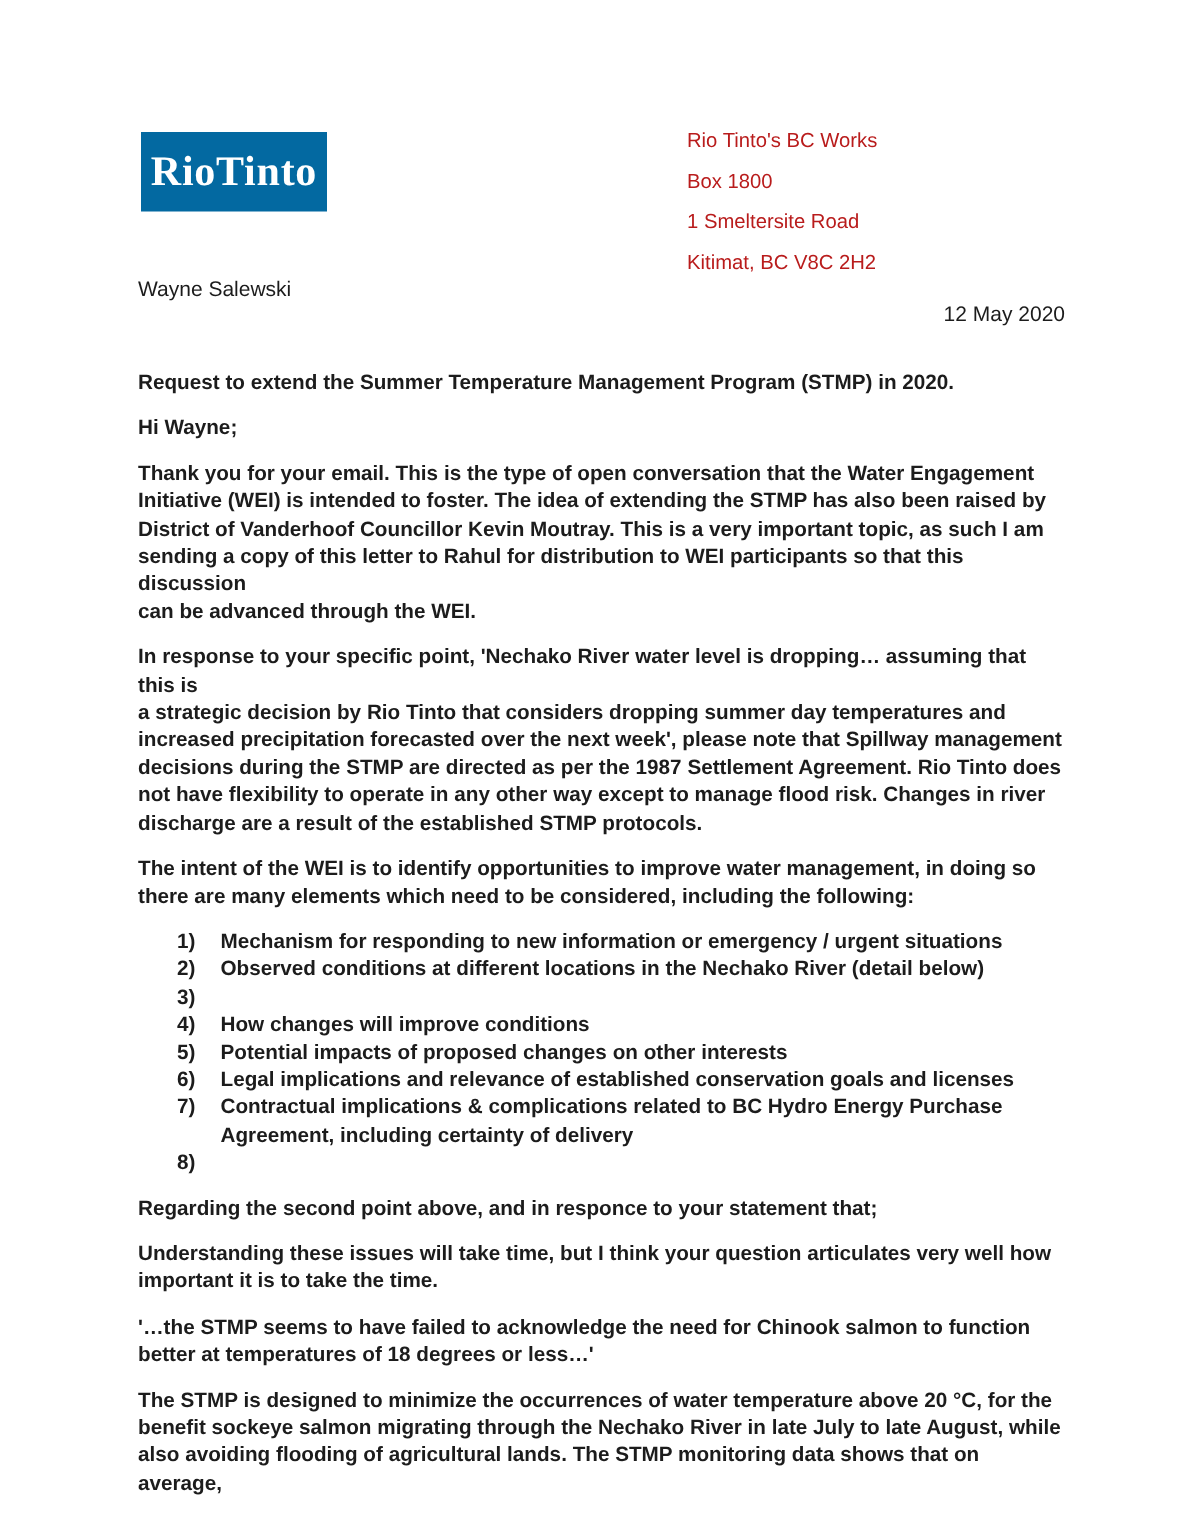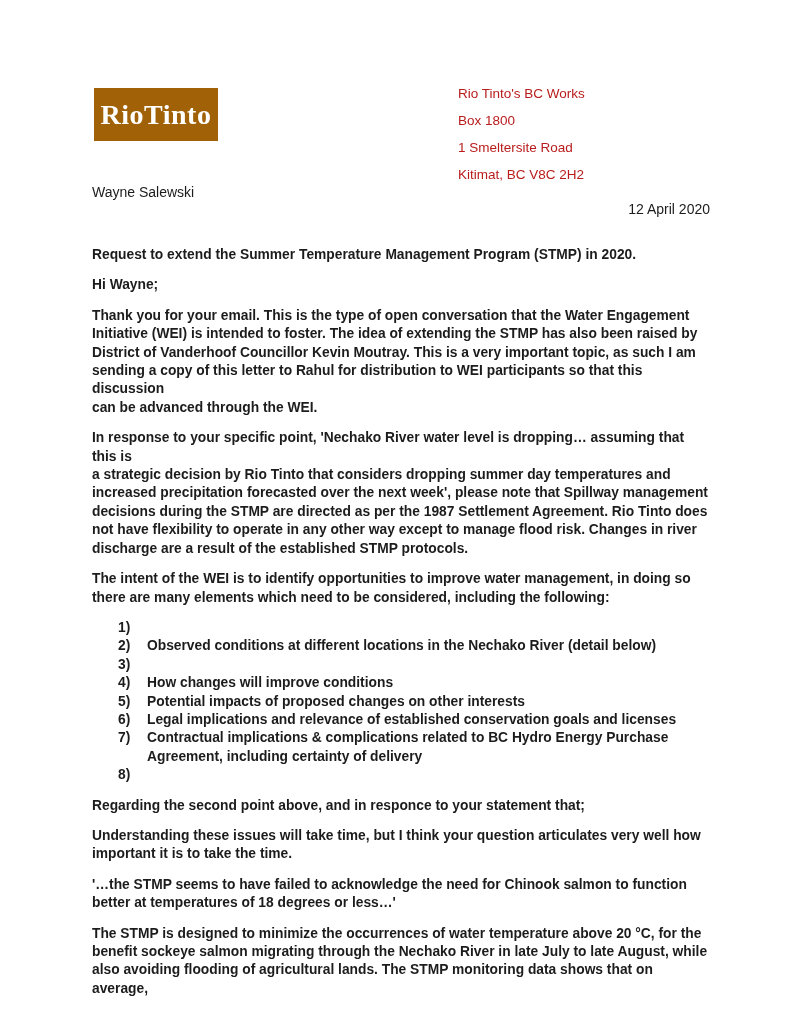--- a/index.html
+++ b/index.html
@@ -79,32 +79,32 @@
   }
   .txt {
     white-space: pre-line;
   }
 </style>
 </head>
 <body>
 
 <div class="page">
 
-  <div class="logo" style="background-color: #a16207;">
+  <div class="logo" style="background-color: #0369a1;">
     <span class="logo-text">RioTinto</span>
   </div>
 
   <div class="sender">Rio Tinto's BC Works
 Box 1800
 1 Smeltersite Road
 Kitimat, BC   V8C 2H2</div>
 
   <div class="recipient">Wayne Salewski</div>
 
-  <div class="date">12 April 2020</div>
+  <div class="date">12 May 2020</div>
 
   <div class="content">
 
     <p>Request to extend the Summer Temperature Management Program (STMP) in 2020.</p>
 
     <p>Hi Wayne;</p>
 
     <p>Thank you for your email. This is the type of open conversation that the Water Engagement
 Initiative (WEI) is intended to foster. The idea of extending the STMP has also been raised by
 District of Vanderhoof Councillor Kevin Moutray. This is a very important topic, as such I am
@@ -117,20 +117,21 @@
 decisions during the STMP are directed as per the 1987 Settlement Agreement. Rio Tinto does
 not have flexibility to operate in any other way except to manage flood risk. Changes in river
 discharge are a result of the established STMP protocols.</p>
 
     <p>The intent of the WEI is to identify opportunities to improve water management, in doing so
 there are many elements which need to be considered, including the following:</p>
 
     <div class="nlist">
       <div class="li">
         <span class="num">1)</span>
+        <span class="txt">Mechanism for responding to new information or emergency / urgent situations</span>
       </div>
       <div class="li">
         <span class="num">2)</span>
         <span class="txt">Observed conditions at different locations in the Nechako River (detail below)</span>
       </div>
       <div class="li">
         <span class="num">3)</span>
       </div>
       <div class="li">
         <span class="num">4)</span>

